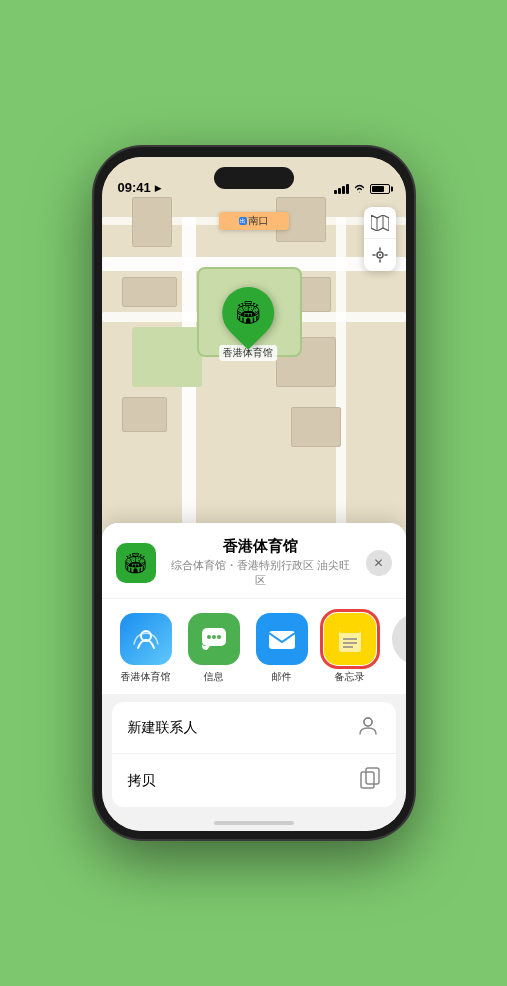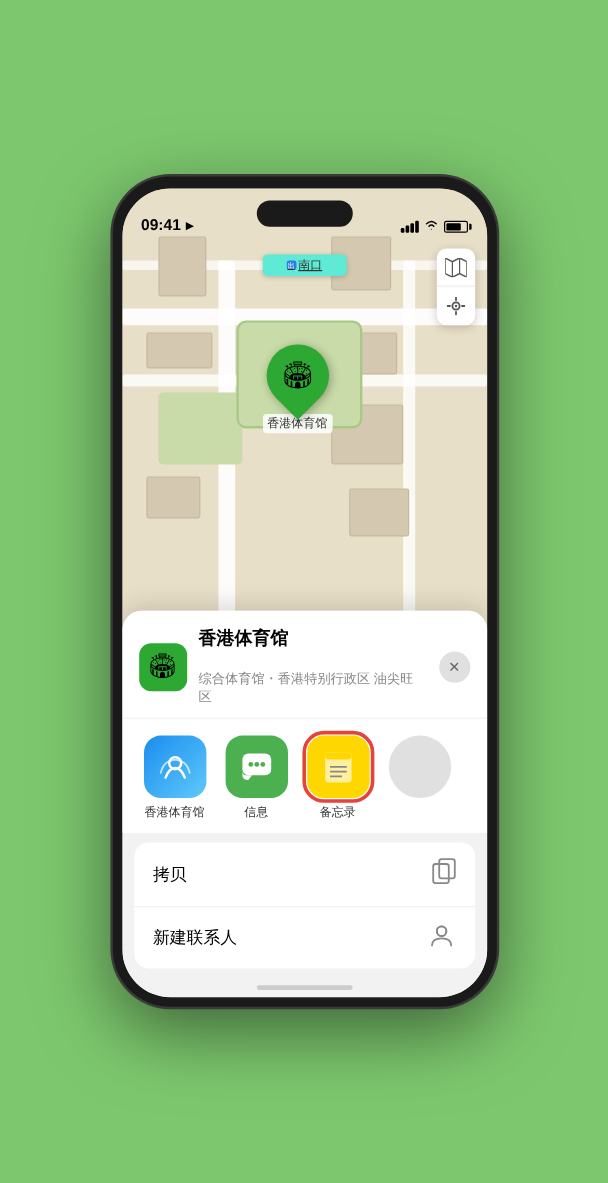--- a/index.html
+++ b/index.html
@@ -22,20 +22,21 @@
     }
     .phone-screen {
       position: absolute;
       top: 10px;
       left: 8px;
       right: 8px;
       bottom: 8px;
       border-radius: 40px;
       overflow: hidden;
       background: #e8e8d0;
+      text-align: center;
     }
     
     .dynamic-island {
       position: absolute;
       top: 10px;
       left: 50%;
       transform: translateX(-50%);
       width: 80px;
       height: 22px;
       background: #1a1a1a;
@@ -169,31 +170,30 @@
     }
     .map-control-btn:last-child {
       border-bottom: none;
     }
     
     .map-label {
       position: absolute;
       top: 55px;
       left: 50%;
       transform: translateX(-50%);
-      background: #5eead4;
+      background: #fdba74;
       border-radius: 4px;
       padding: 2px 20px;
       font-size: 10px;
       color: #333;
       white-space: nowrap;
       box-shadow: 0 1px 4px rgba(0,0,0,0.2);
       display: flex;
       align-items: center;
       gap: 2px;
-      text-decoration: underline;
     }
     .map-label-dot {
       width: 8px;
       height: 8px;
       background: #2b7ce9;
       border-radius: 2px;
       font-size: 6px;
       color: white;
       display: flex;
       align-items: center;
@@ -267,21 +267,21 @@
       flex: 1;
     }
     .venue-name {
       font-size: 15px;
       font-weight: 600;
       color: #000;
     }
     .venue-sub {
       font-size: 11px;
       color: #888;
-      margin-top: 16px;
+      margin-top: 2px;
     }
     .close-btn {
       width: 26px;
       height: 26px;
       background: #e0e0e0;
       border-radius: 50%;
       display: flex;
       align-items: center;
       justify-content: center;
       font-size: 12px;
@@ -493,20 +493,29 @@
               <rect x="3" y="3" width="24" height="18" rx="5" fill="white"></rect>
               <path d="M8 25 L11 21 L6 21 Q3 21 3 18 L3 21 Q3 25 8 25Z" fill="white"></path>
               <circle cx="10" cy="12" r="2" fill="#4CAF50"></circle>
               <circle cx="15" cy="12" r="2" fill="#4CAF50"></circle>
               <circle cx="20" cy="12" r="2" fill="#4CAF50"></circle>
             </svg>
           </div>
           <span class="share-label">信息</span>
         </div>
 
+        <div class="share-item">
+          <div class="share-icon" style="background:#2196F3;border-radius:14px;">
+            <svg width="30" height="26" viewBox="0 0 30 26">
+              <rect x="2" y="5" width="26" height="18" rx="3" fill="white"></rect>
+              <path d="M2 7 L15 16 L28 7" fill="none" stroke="#2196F3" stroke-width="2"></path>
+            </svg>
+          </div>
+          <span class="share-label">邮件</span>
+        </div>
 
         <div class="share-item selected">
           <div class="share-icon" style="background:#FFD700;border-radius:14px;position:relative;">
             <svg width="30" height="28" viewBox="0 0 30 28">
               <rect x="4" y="2" width="22" height="25" rx="3" fill="#FFF0A0"></rect>
               <rect x="4" y="2" width="22" height="6" rx="3" fill="#FFD700"></rect>
               <line x1="8" y1="14" x2="22" y2="14" stroke="#888" stroke-width="1.5"></line>
               <line x1="8" y1="18" x2="22" y2="18" stroke="#888" stroke-width="1.5"></line>
               <line x1="8" y1="22" x2="18" y2="22" stroke="#888" stroke-width="1.5"></line>
             </svg>
@@ -519,38 +528,38 @@
             
             
             
           </div>
 
         </div>
       </div>
 
       <div class="action-list">
         <div class="action-item">
-          <span class="action-text">拷贝</span>
-          <span class="action-icon">
-            <svg width="20" height="22" viewBox="0 0 20 22">
-              <rect x="6" y="1" width="13" height="16" rx="2" fill="none" stroke="#888" stroke-width="1.5"></rect>
-              <rect x="1" y="5" width="13" height="16" rx="2" fill="none" stroke="#888" stroke-width="1.5"></rect>
-            </svg>
-          </span>
-        </div>
-        <div class="action-item">
           <span class="action-text">新建联系人</span>
           <span class="action-icon">
             <svg width="22" height="20" viewBox="0 0 22 20">
               <circle cx="10" cy="7" r="4" fill="none" stroke="#888" stroke-width="1.5"></circle>
               <path d="M2 19 Q2 13 10 13 Q18 13 18 19" fill="none" stroke="#888" stroke-width="1.5" stroke-linecap="round"></path>
               <circle cx="10" cy="7" r="4" fill="none" stroke="#888" stroke-width="1.5"></circle>
             </svg>
           </span>
         </div>
+        <div class="action-item">
+          <span class="action-text">拷贝</span>
+          <span class="action-icon">
+            <svg width="20" height="22" viewBox="0 0 20 22">
+              <rect x="6" y="1" width="13" height="16" rx="2" fill="none" stroke="#888" stroke-width="1.5"></rect>
+              <rect x="1" y="5" width="13" height="16" rx="2" fill="none" stroke="#888" stroke-width="1.5"></rect>
+            </svg>
+          </span>
+        </div>
       </div>
 
       <div style="height:24px;display:flex;align-items:center;justify-content:center;">
         <div class="home-indicator"></div>
       </div>
     </div>
 
   </div>
 </div>
 

